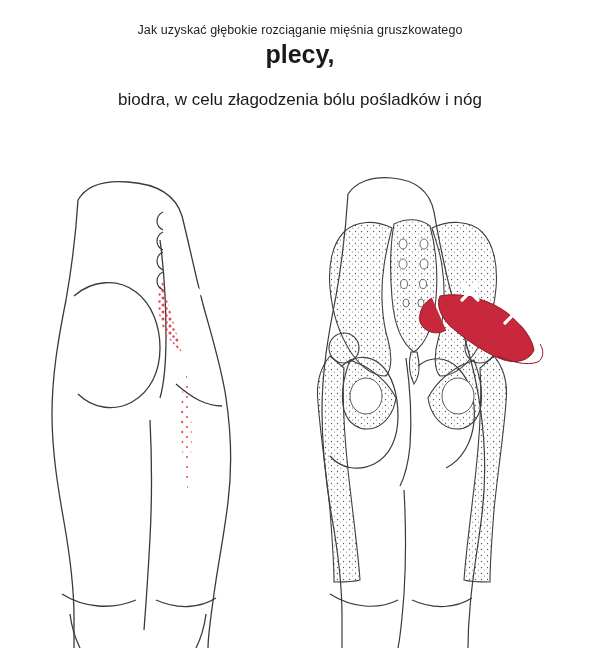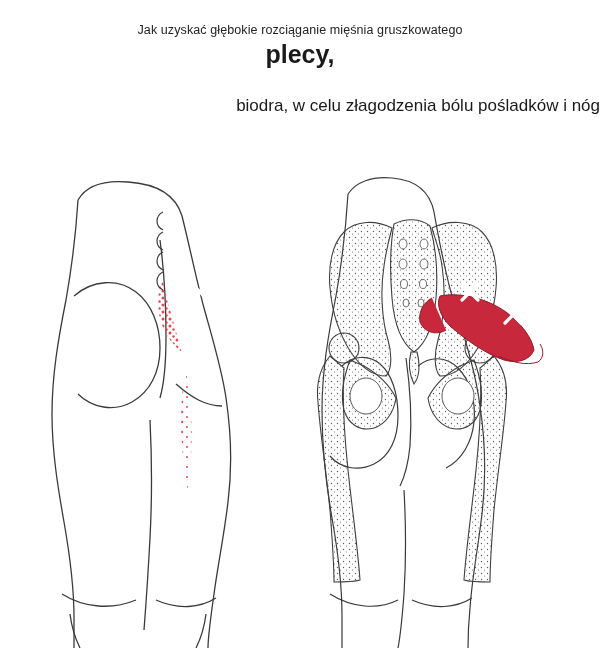--- a/index.html
+++ b/index.html
@@ -43,22 +43,21 @@
   .head-line-2 {
     font-size: 25px;
     line-height: 32px;
     font-weight: bold;
     color: #1a1a1a;
   }
   .head-line-3 {
     font-size: 17px;
     line-height: 24px;
     color: #1a1a1a;
-    margin-top: 24px;
-    text-align: right;
+    margin-top: 18px;
   }
 
   
   .illustration {
     position: absolute;
     top: 170px;
     left: 0;
     width: 600px;
     height: 478px;
     background: #ffffff;

